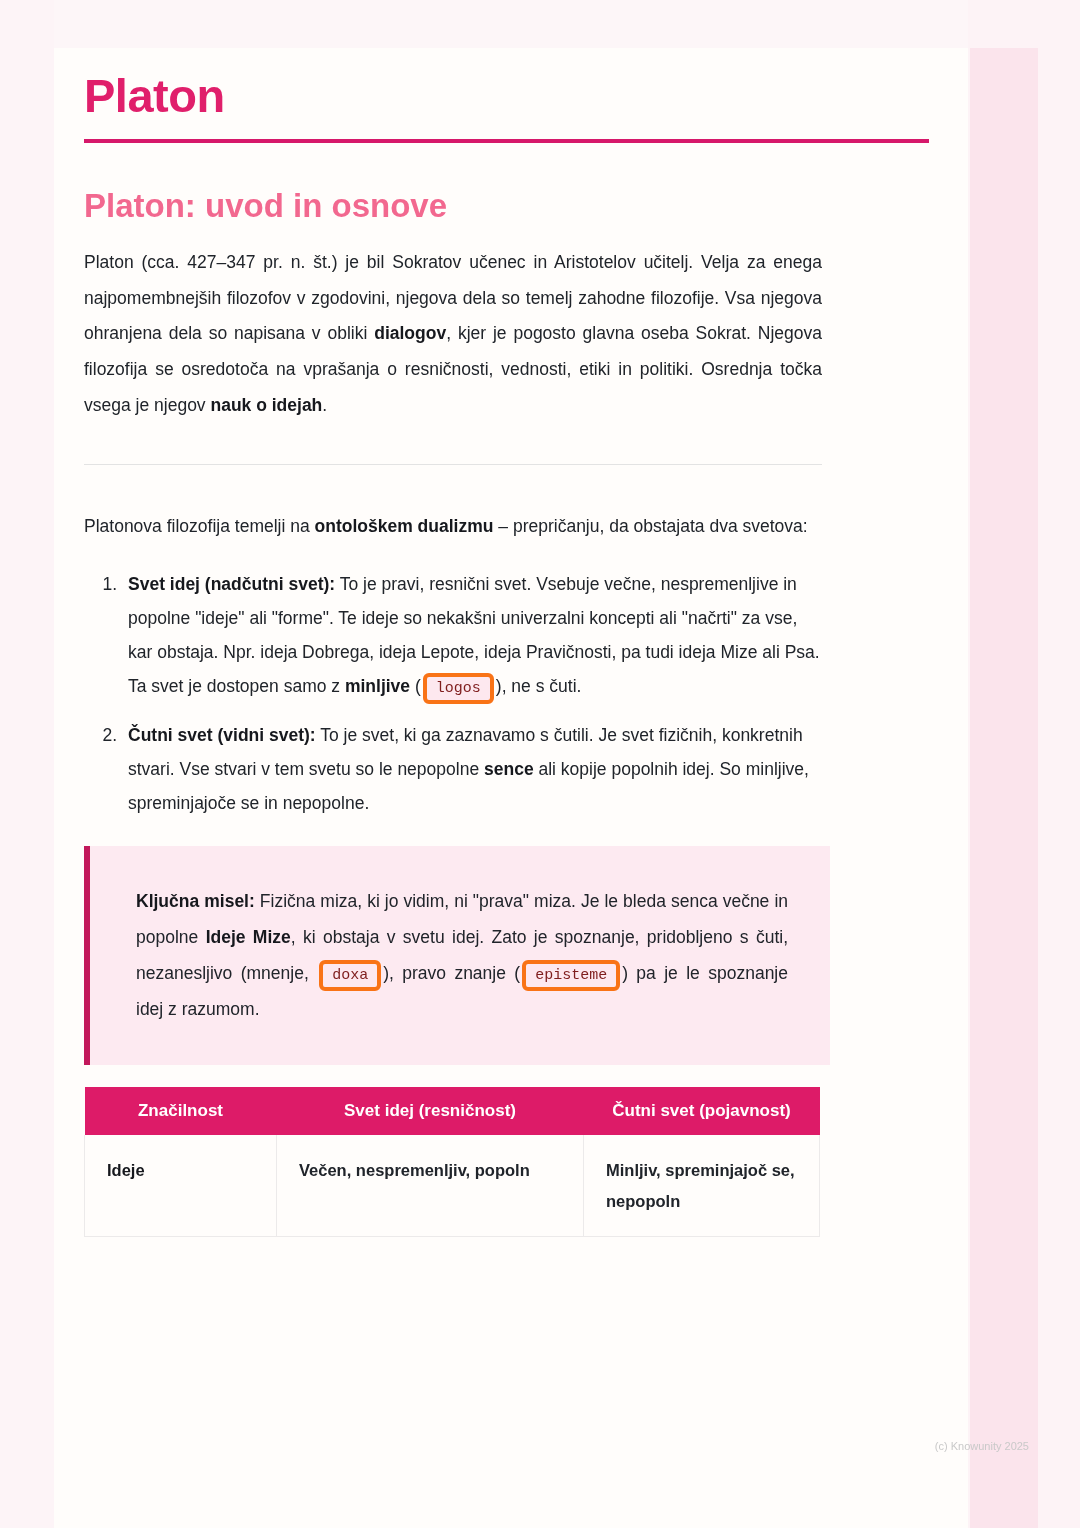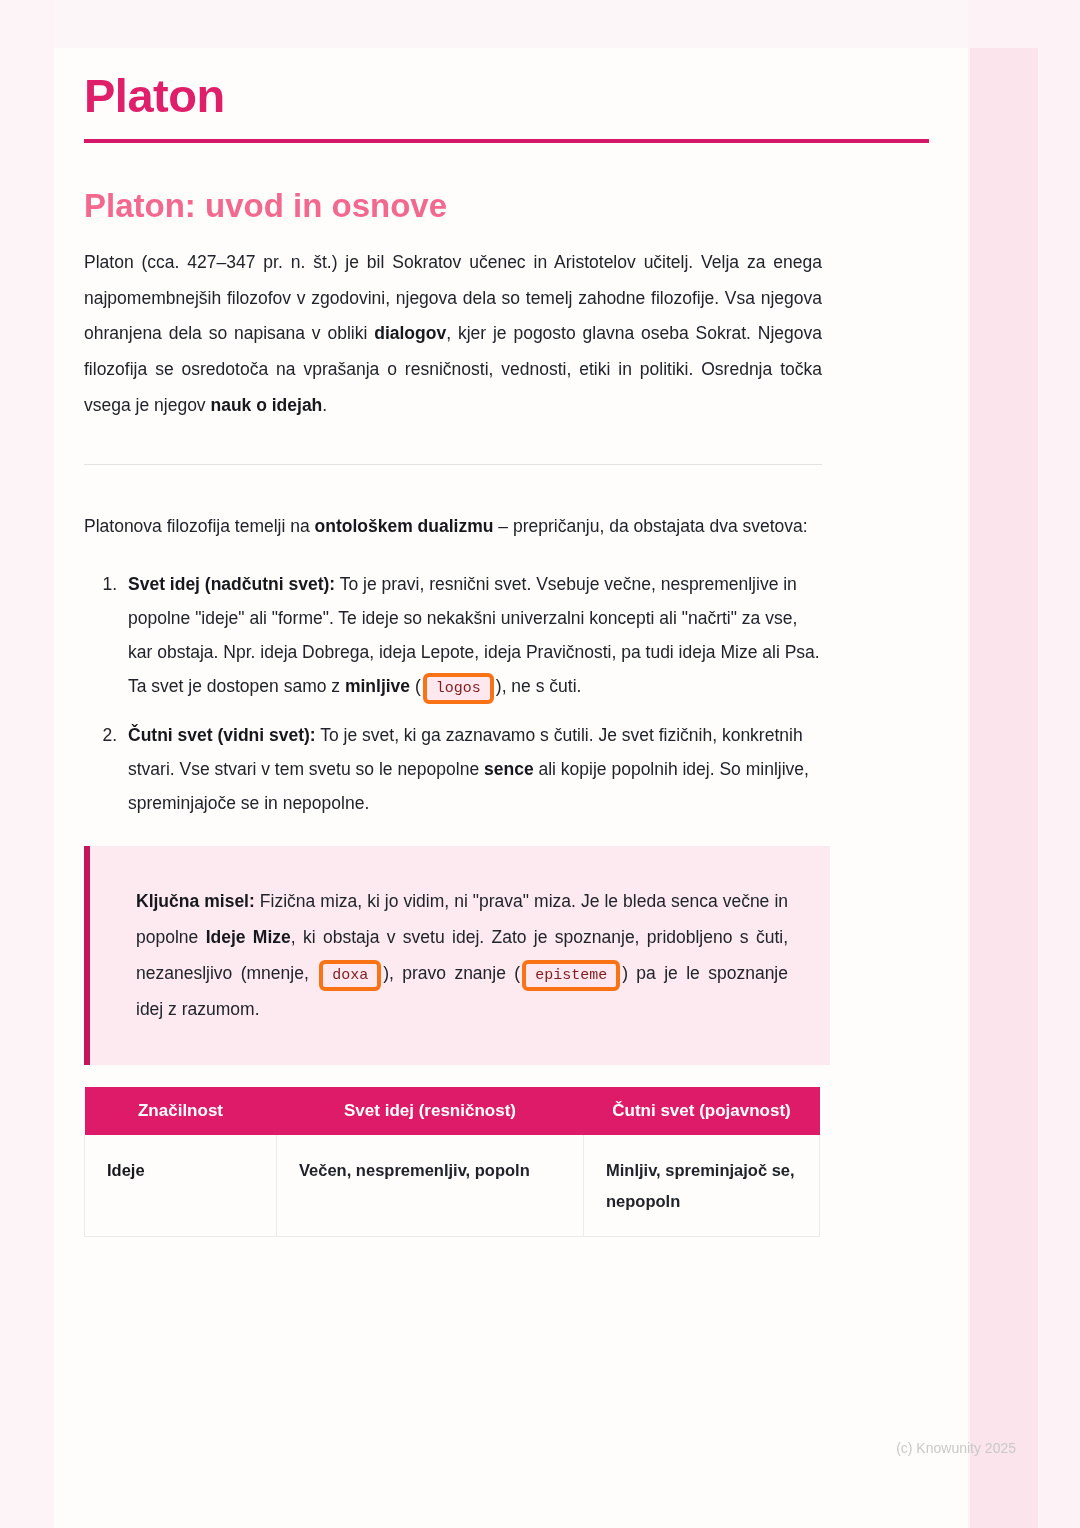--- a/index.html
+++ b/index.html
@@ -159,23 +159,23 @@
     background: #fffdfb;
     font-weight: bold;
   }
   table.compare td:first-child {
     font-weight: bold;
     border-left: 1px solid #eceaea;
     color: #16181d;
   }
   .watermark {
     position: absolute;
-    right: 64px;
+    right: 51px;
     top: 1440px;
-    font-size: 14px;
+    font-size: 11px;
     color: #c9c9c9;
   }
 </style>
 </head>
 <body>
 
 <div class="page">
   <div class="edge-left"></div>
   <div class="edge-top"></div>
   <div class="edge-right-outer"></div>

